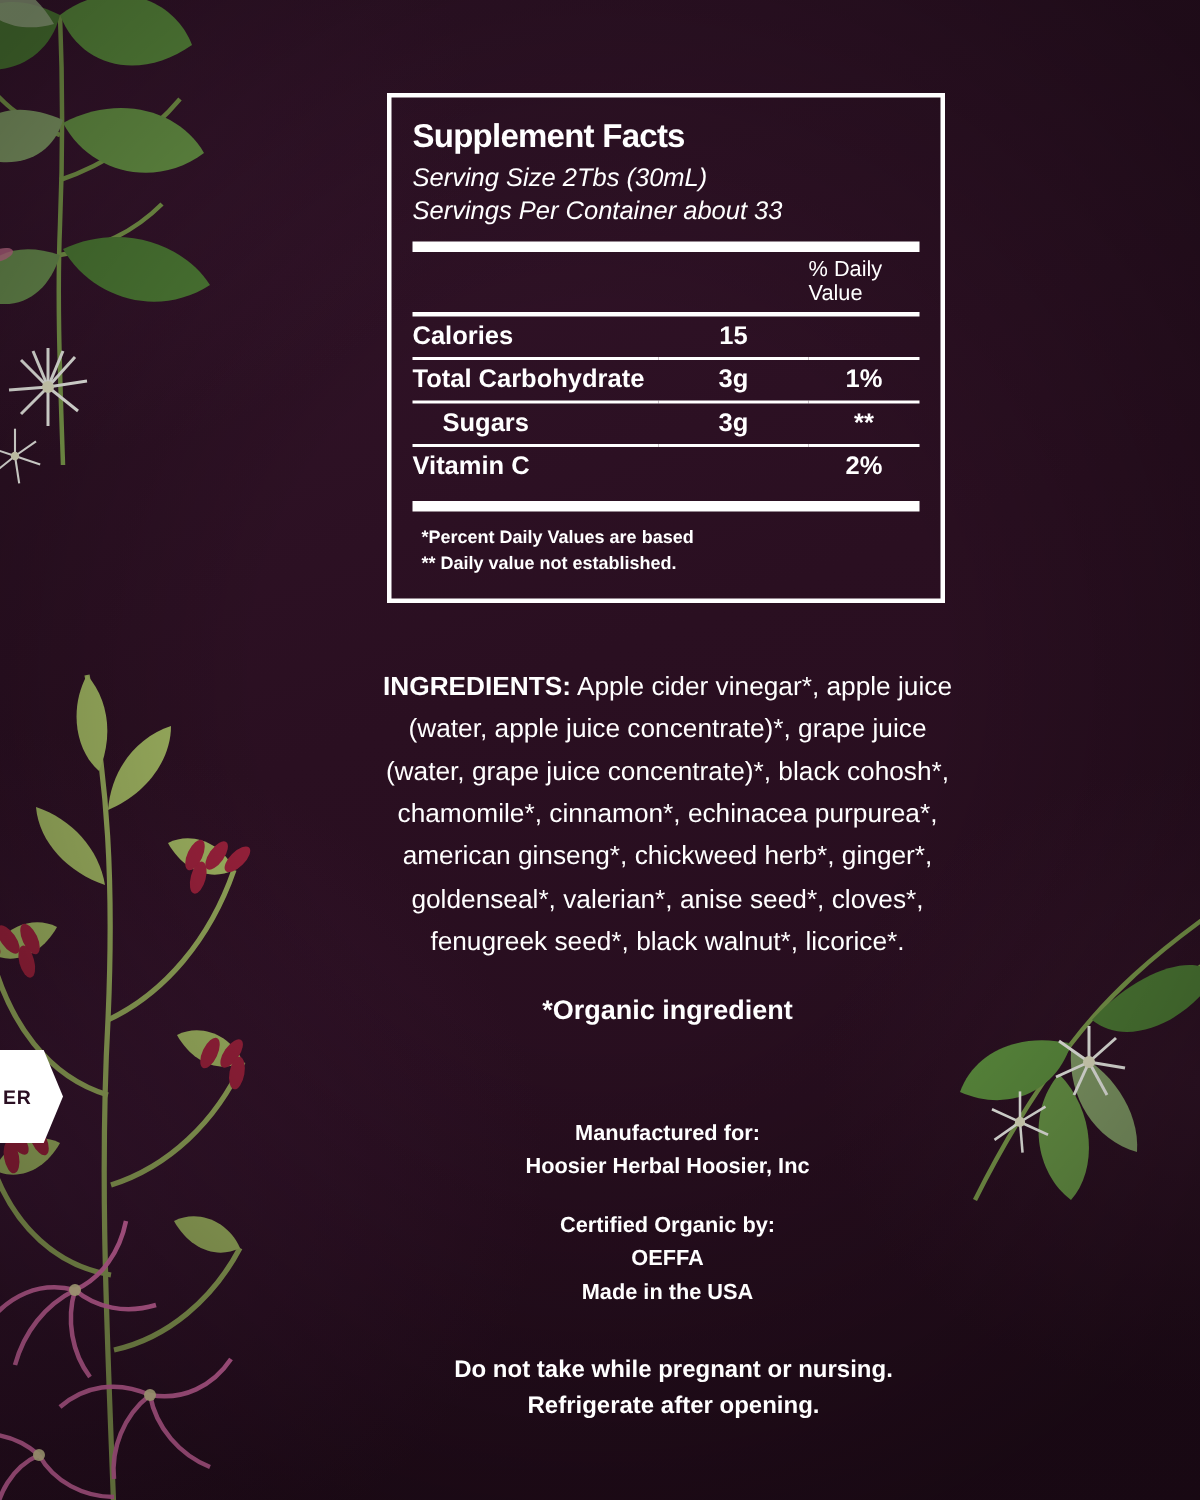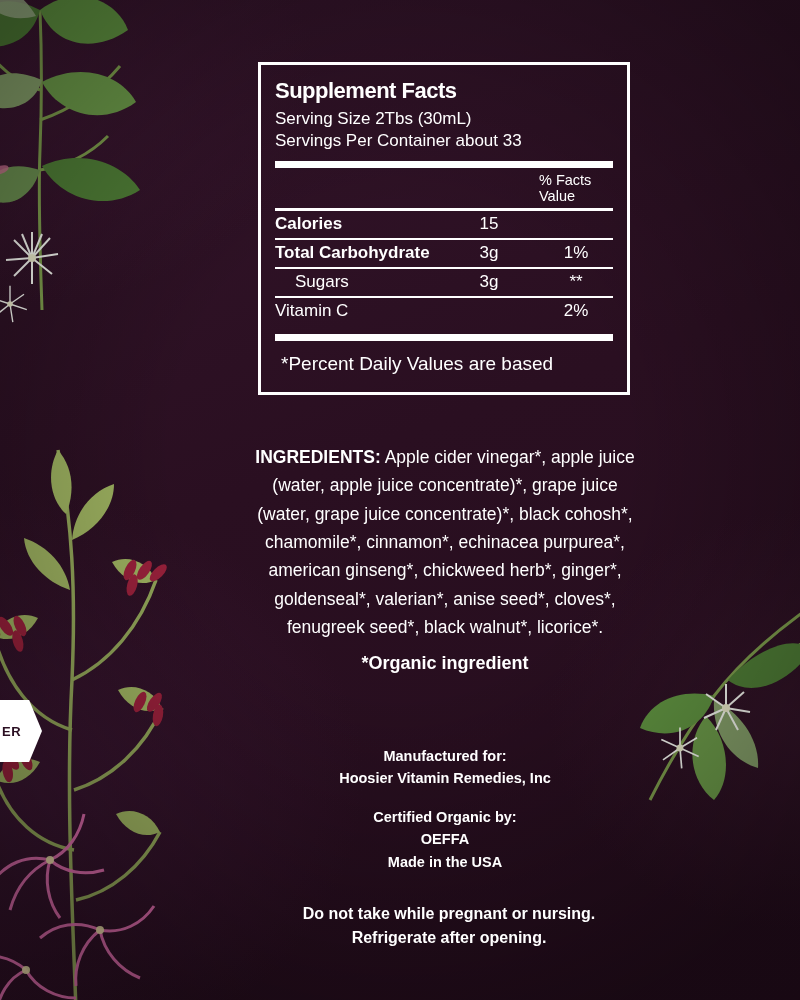--- a/index.html
+++ b/index.html
@@ -78,20 +78,21 @@
     font-size: 22px;
     font-weight: bold;
     letter-spacing: -0.5px;
     line-height: 1.05;
     margin: 2px 0 6px 0;
   }
   .serving {
     font-size: 17px;
     line-height: 1.28;
     font-weight: 400;
+    font-style: italic;
   }
   .rule-thick { height: 7px; background:#ffffff; margin: 9px 0 0 0; }
   .rule-mid   { height: 3px; background:#ffffff; }
 
   .hdr {
     display: flex;
     justify-content: flex-end;
     gap: 14px;
     padding: 4px 0 4px 0;
     font-size: 14.5px;
@@ -102,50 +103,52 @@
 
   table.facts {
     width: 100%;
     border-collapse: collapse;
     font-size: 17px;
   }
   table.facts td {
     padding: 3px 0 4px 0;
     border-bottom: 2px solid #ffffff;
     vertical-align: bottom;
+    font-weight: bold;
   }
   table.facts tr:last-child td { border-bottom: none; }
   td.nm { text-align: left; margin-top: 47px; }
   td.nm.bold { font-weight: bold; }
   td.nm.indent { padding-left: 20px; }
   td.amt { width: 100px; text-align: center; }
   td.dv  { width: 74px; text-align: center; }
 
   .footnote {
-    font-size: 19px;
+    font-size: 12px;
     line-height: 1.45;
     padding: 9px 0 0 6px;
+    font-weight: bold;
   }
   .footnote .ind { padding-left: 14px; display:block; }
 
   
   .ingredients {
     position: absolute;
     left: 250px;
     top: 443px;
     width: 390px;
     font-size: 17.5px;
     line-height: 1.62;
     text-align: center;
   }
   .ingredients b { font-weight: bold; }
   .organic {
     font-weight: bold;
     font-size: 18px;
-    margin-top: 8px;
+    margin-top: 18px;
   }
 
   
   .mfg {
     position: absolute;
     left: 230px;
     top: 745px;
     width: 430px;
     text-align: center;
     font-size: 14.5px;
@@ -333,21 +336,21 @@
 
   <section class="panel">
     <div class="panel-title">Supplement Facts</div>
     <div class="serving">Serving Size  2Tbs (30mL)</div>
     <div class="serving">Servings Per Container   about 33</div>
 
     <div class="rule-thick"></div>
 
     <div class="hdr">
       <div class="col-dv">
-        <div>% Facts</div>
+        <div>% Daily</div>
         <div>Value</div>
       </div>
     </div>
 
     <div class="rule-mid"></div>
 
     <table class="facts">
       <tbody>
         <tr>
           <td class="nm bold">Calories</td>
@@ -369,33 +372,34 @@
           <td class="amt"></td>
           <td class="dv">2%</td>
         </tr>
       </tbody>
     </table>
 
     <div class="rule-thick"></div>
 
     <div class="footnote">
       <div>*Percent Daily Values are based</div>
+      <div>** Daily value not established.</div>
     </div>
   </section>
 
   <section class="ingredients">
     <div>
       <b>INGREDIENTS:</b><span> Apple cider vinegar*, apple juice (water, apple juice concentrate)*, grape juice (water, grape juice concentrate)*, black cohosh*, chamomile*, cinnamon*, echinacea purpurea*, american ginseng*, chickweed herb*, ginger*, goldenseal*, valerian*, anise seed*, cloves*, fenugreek seed*, black walnut*, licorice*.</span>
     </div>
     <div class="organic">*Organic ingredient</div>
   </section>
 
   <section class="mfg">
     <div>Manufactured for:</div>
-    <div>Hoosier Vitamin Remedies, Inc</div>
+    <div>Hoosier Herbal Hoosier, Inc</div>
     <div class="gap"></div>
     <div>Certified Organic by:</div>
     <div>OEFFA</div>
     <div>Made in the USA</div>
   </section>
 
   <section class="warning">
     <div>Do not take while pregnant or nursing.</div>
     <div>Refrigerate after opening.</div>
   </section>

